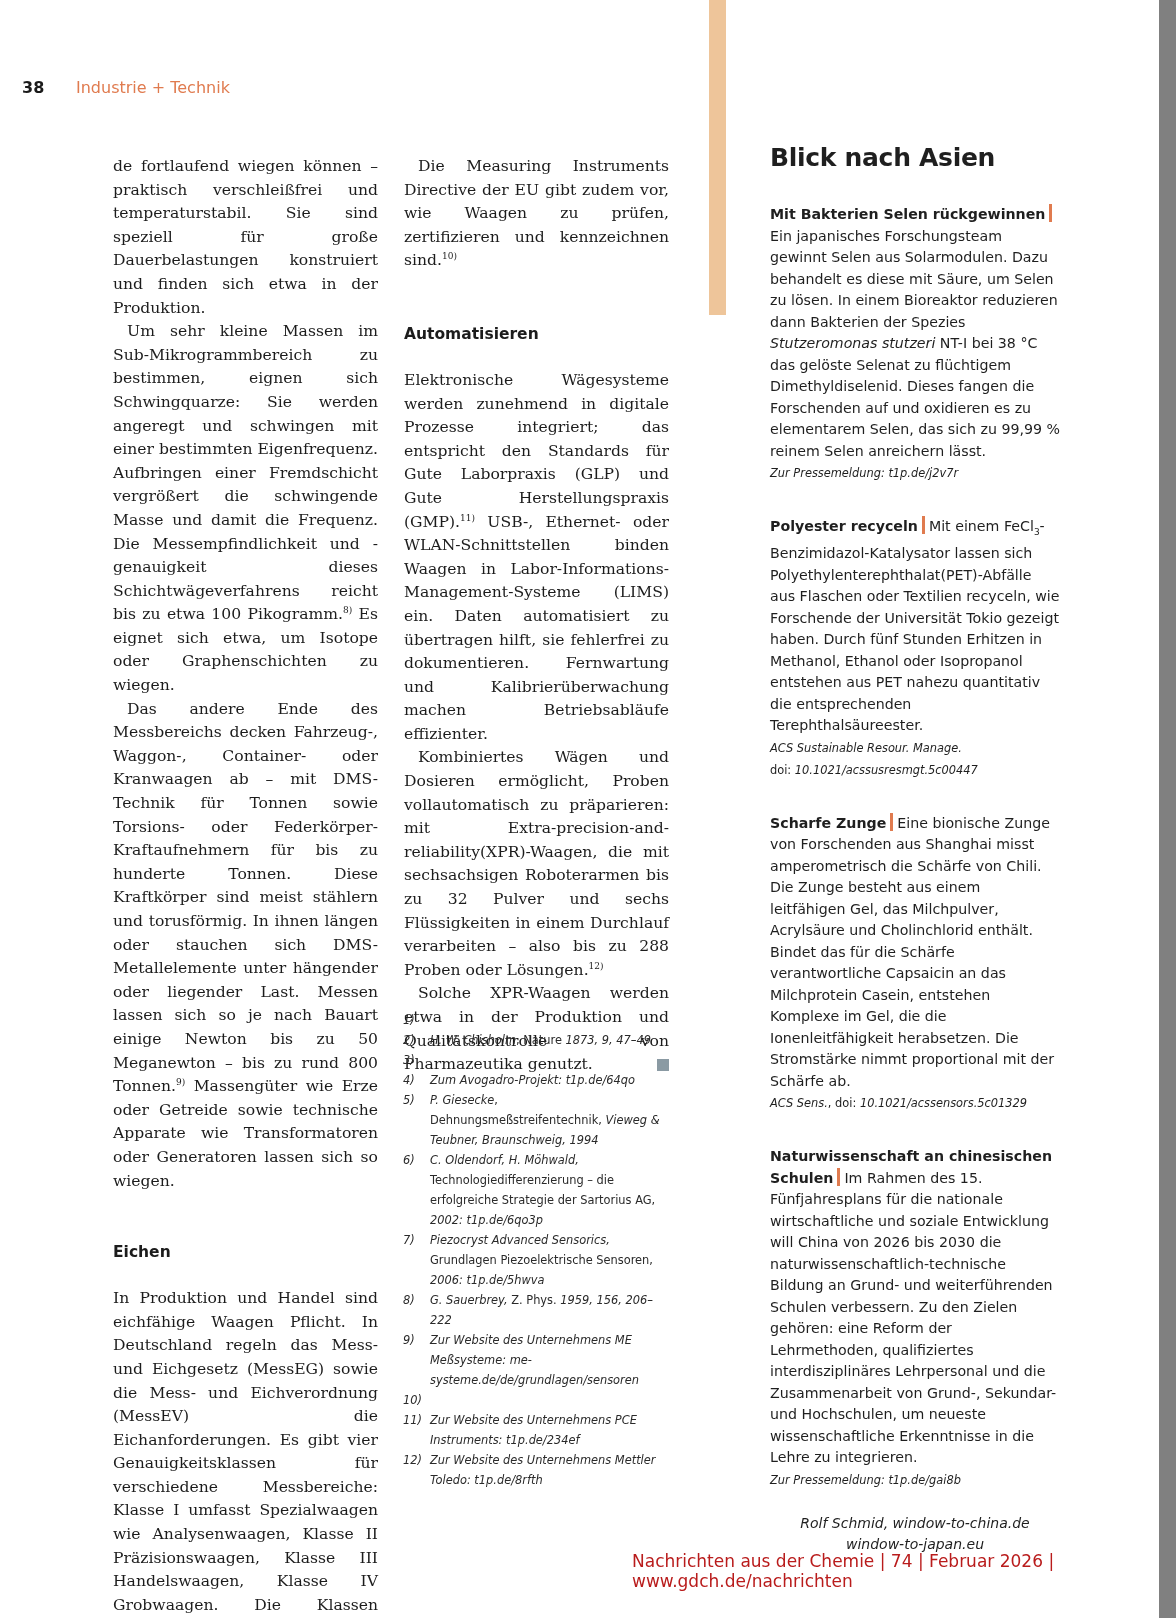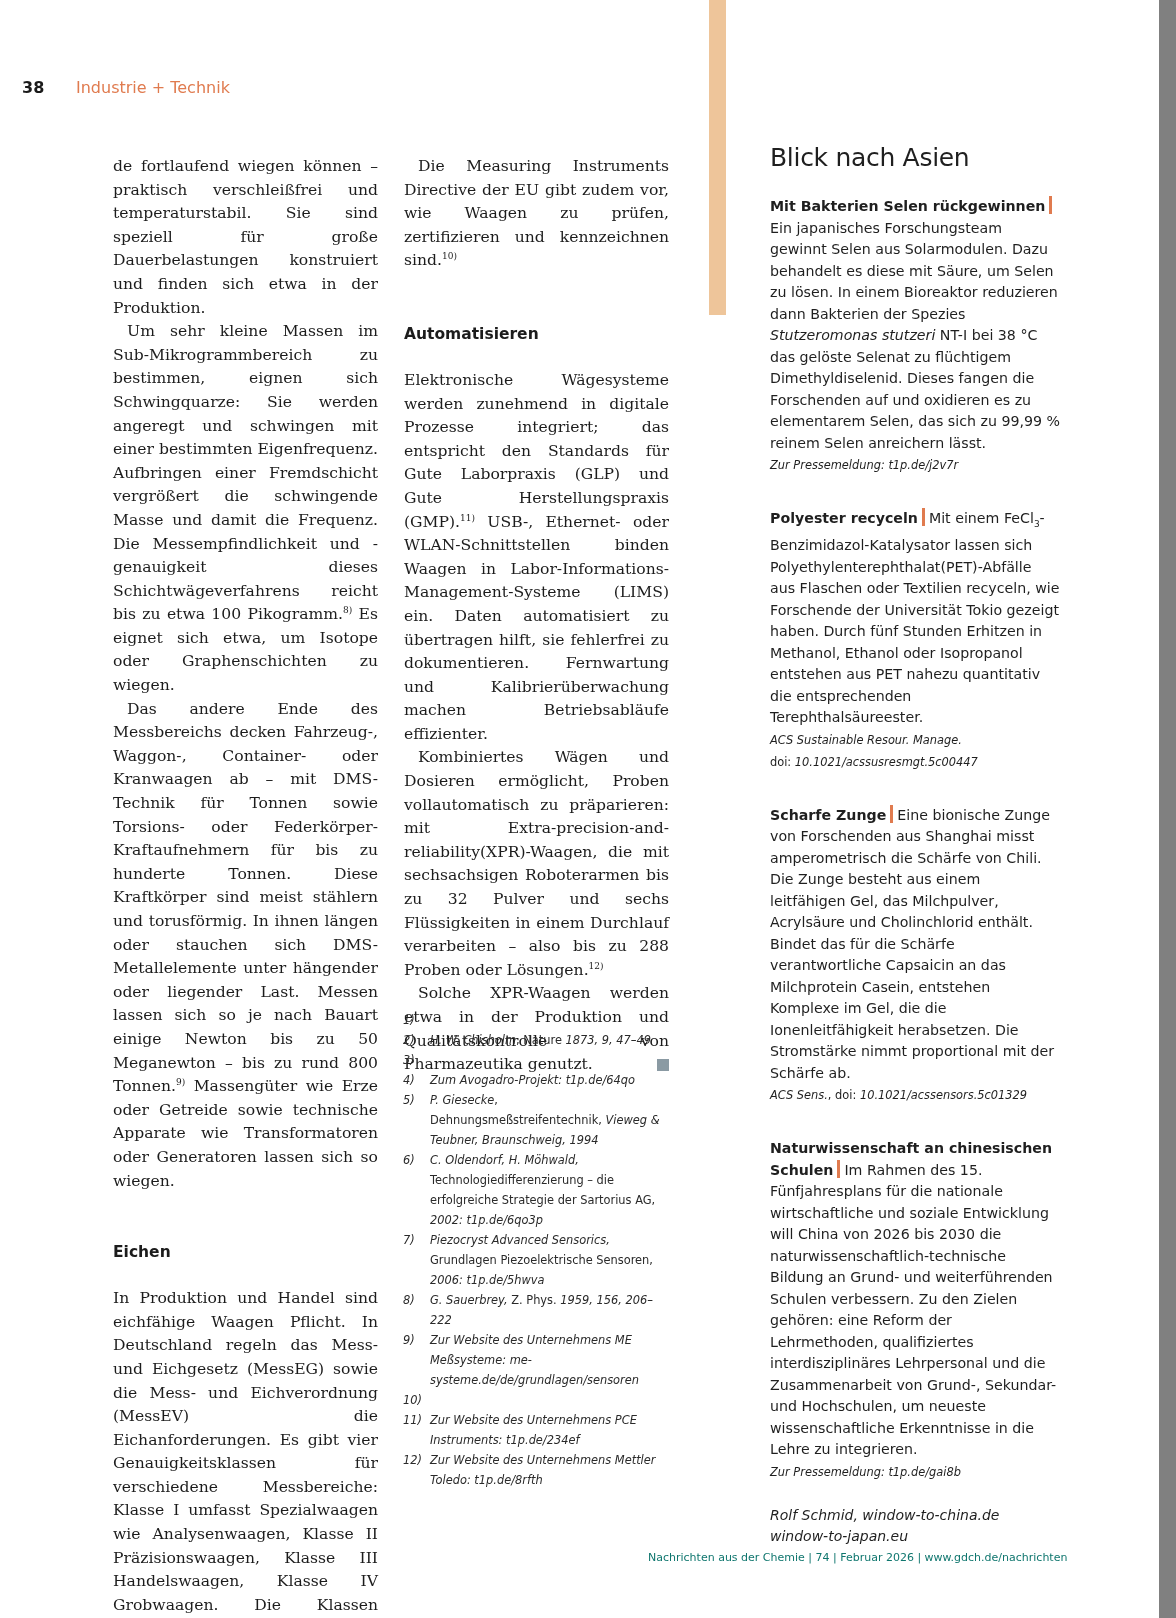--- a/index.html
+++ b/index.html
@@ -26,30 +26,30 @@
 
     .end-mark { display: inline-block; width: 12px; height: 12px; background: #8a9aa3; float: right; margin-top: 6px; }
 
     .footnotes { position: absolute; left: 403px; top: 1010px; width: 270px; font-family: "DejaVu Sans", sans-serif; font-size: 11.4px; line-height: 20px; color: #2a2a2a; }
     .fn { display: flex; }
     .fn-num { width: 27px; flex: none; font-style: italic; }
     .fn-text { flex: 1; }
     .it { font-style: italic; }
 
     .sidebar { position: absolute; left: 770px; top: 142px; width: 290px; font-family: "DejaVu Sans", sans-serif; color: #1f1f1f; }
-    .sidebar-title { font-size: 25px; font-weight: normal; line-height: 32px; margin-bottom: 22px; letter-spacing: -0.3px; }
+    .sidebar-title { font-size: 25px; font-weight: bold; line-height: 32px; margin-bottom: 30px; letter-spacing: -0.3px; }
     .news { font-size: 14.2px; line-height: 21.5px; text-align: left; }
     .news-title { font-weight: bold; }
     .bar { display: inline-block; width: 3px; height: 18px; background: #e07b4f; vertical-align: -3px; margin: 0 4px 0 4px; }
     .source { font-style: italic; font-size: 11.4px; line-height: 22px; }
     .source .upr { font-style: normal; }
     .news + .news { margin-top: 32px; }
-    .signature { text-align: left; font-style: italic; font-size: 14px; line-height: 21.5px; margin-top: 22px; }
+    .signature { text-align: center; font-style: italic; font-size: 14px; line-height: 21.5px; margin-top: 22px; }
 
-    .footer { position: absolute; left: 648px; top: 1551px; font-family: "DejaVu Sans", sans-serif; font-size: 11px; color: #0f766e; }
+    .footer { position: absolute; left: 632px; top: 1551px; font-family: "DejaVu Sans", sans-serif; font-size: 17px; color: #b91c1c; }
   </style>
 </head>
 <body>
 
 <div class="gray-edge"></div>
 <div class="accent-bar"></div>
 
 <div class="running-head">
   <span class="page-num">38</span><span class="section-name">Industrie + Technik</span>
 </div>

